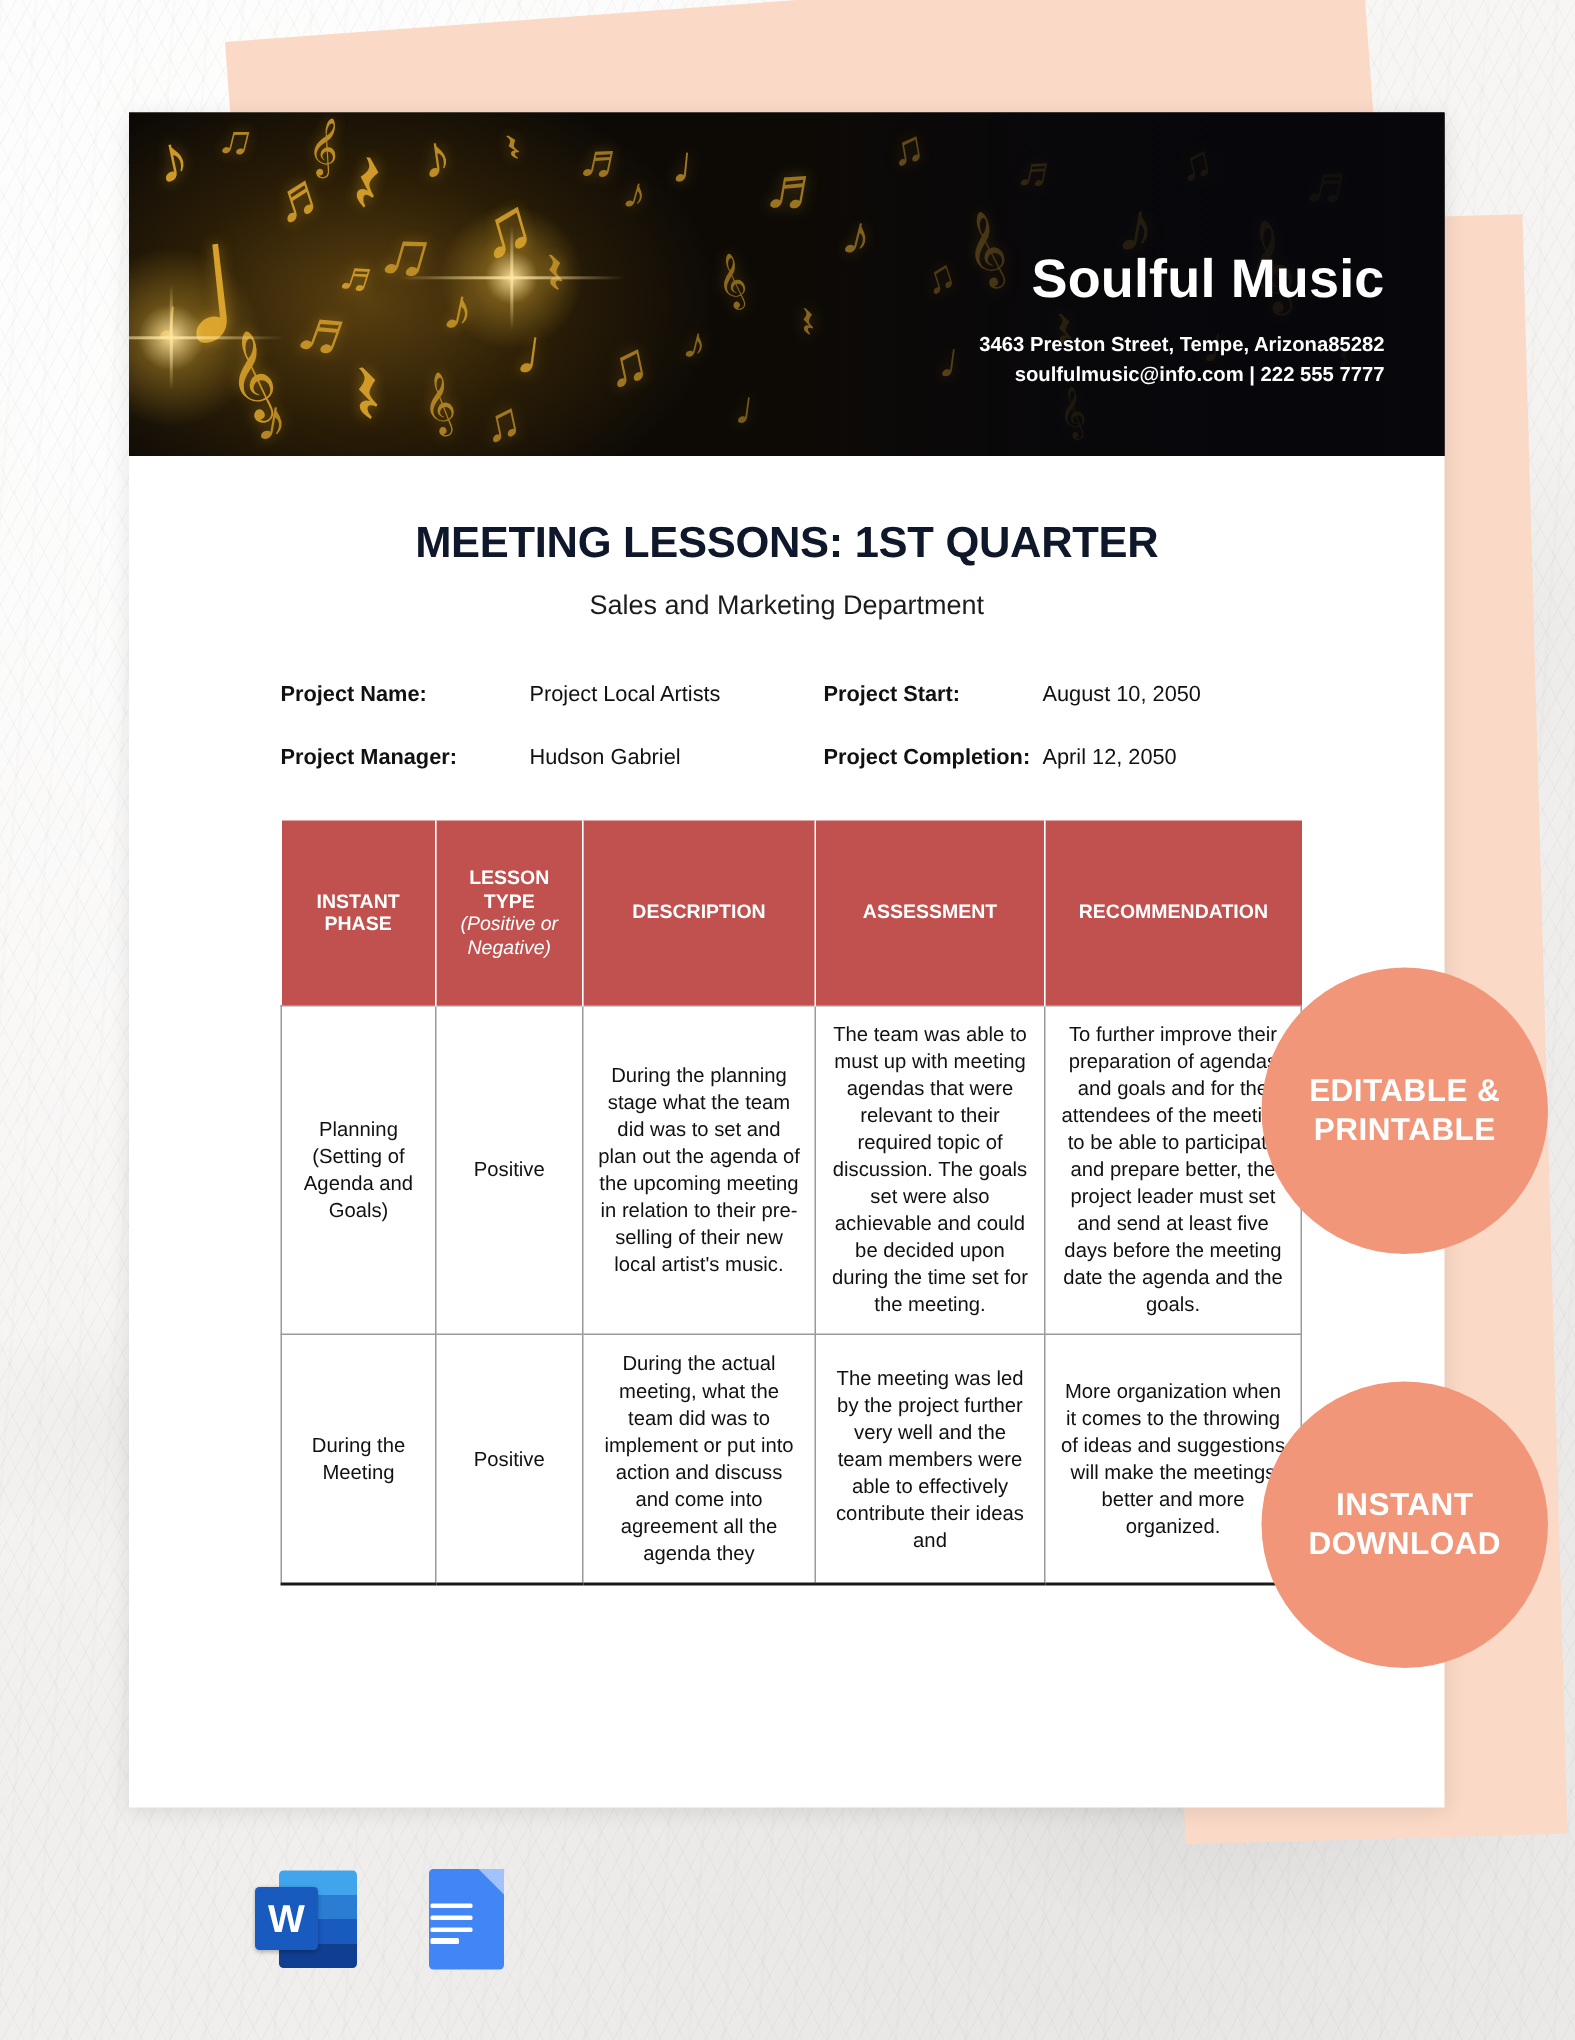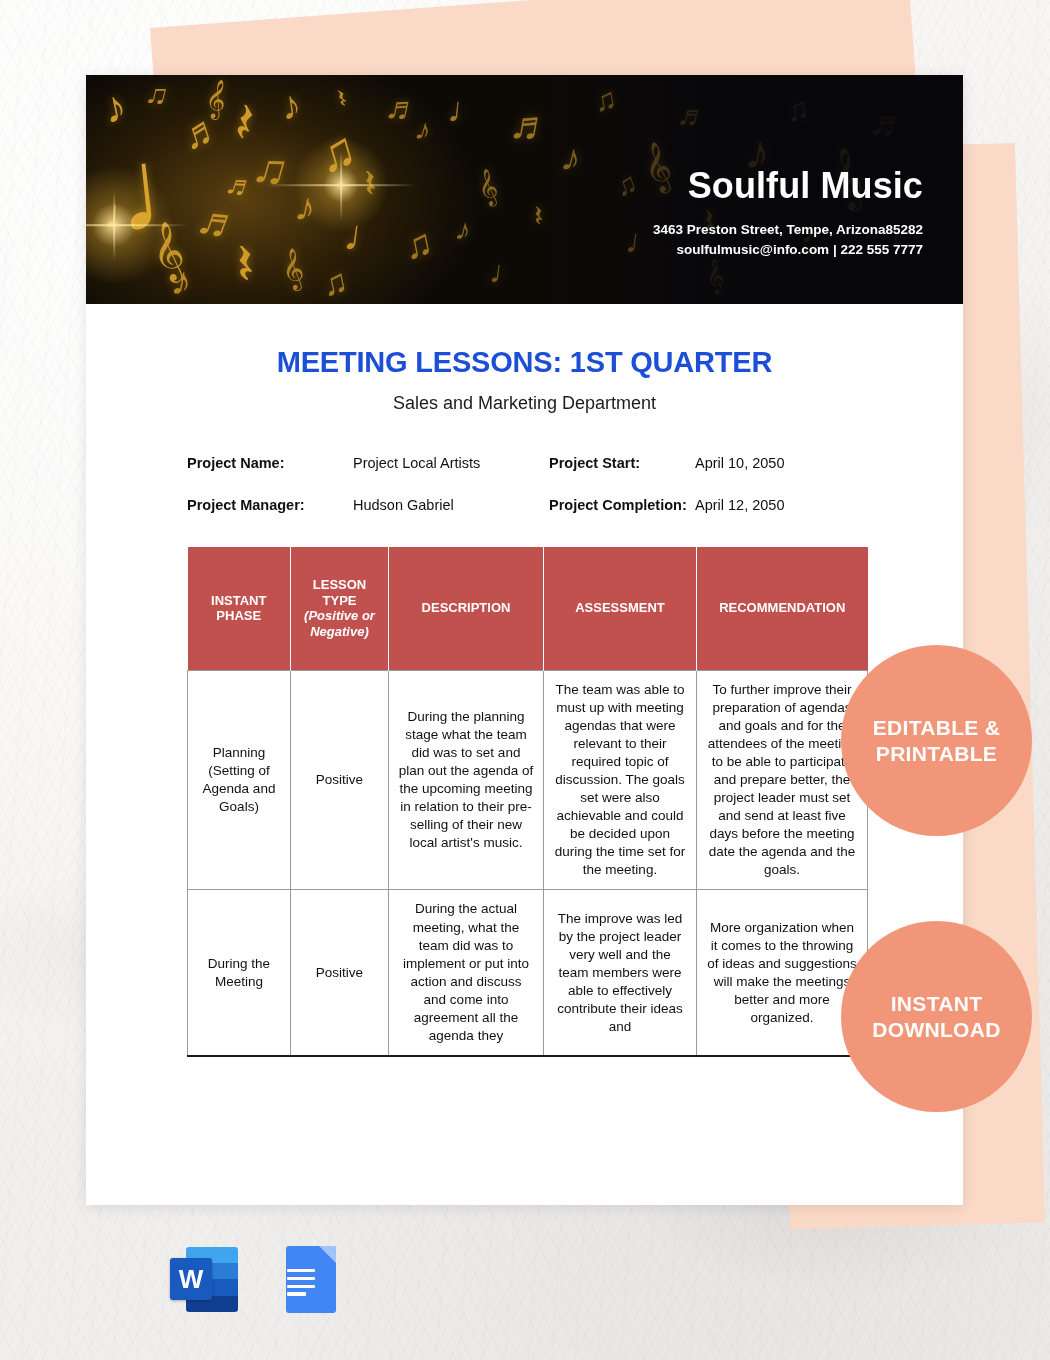--- a/index.html
+++ b/index.html
@@ -123,21 +123,21 @@
     font-weight: bold;
     line-height: 1.45;
     text-align: right;
   }
 
   
   #doc-body { padding: 42px 0 0 0; }
 
   #doc-title {
     text-align: center;
-    color: #1d4ed8;
+    color: #0f172a;
     font-size: 29px;
     font-weight: bold;
     letter-spacing: -0.2px;
   }
   #doc-subtitle {
     text-align: center;
     color: #1c1c1c;
     font-size: 18px;
     margin-top: 14px;
   }
@@ -173,21 +173,21 @@
     border-left: 1.5px solid #ffffff;
     border-right: 1.5px solid #ffffff;
     line-height: 1.22;
     height: 123px;
   }
   #lessons-table th:first-child { border-left: none; }
   #lessons-table th:last-child  { border-right: none; }
   #lessons-table th .sub {
     display: block;
     font-style: italic;
-    font-weight: bold;
+    font-weight: normal;
   }
   #lessons-table td {
     border: 1px solid #9a9a9a;
     vertical-align: middle;
     text-align: center;
     font-size: 13.5px;
     line-height: 1.34;
     color: #111;
     padding: 10px 9px;
   }
@@ -331,21 +331,21 @@
 
   <div id="doc-body">
 
     <div id="doc-title">MEETING LESSONS: 1ST QUARTER</div>
     <div id="doc-subtitle">Sales and Marketing Department</div>
 
     <div id="meta">
       <div class="lbl">Project Name:</div>
       <div class="val">Project Local Artists</div>
       <div class="lbl">Project Start:</div>
-      <div class="val">April 10, 2050</div>
+      <div class="val">August 10, 2050</div>
 
       <div class="lbl">Project Manager:</div>
       <div class="val">Hudson Gabriel</div>
       <div class="lbl">Project Completion:</div>
       <div class="val">April 12, 2050</div>
     </div>
 
     <table id="lessons-table">
       <colgroup>
         <col class="col-phase">
@@ -379,21 +379,21 @@
           <td>Planning (Setting of Agenda and Goals)</td>
           <td>Positive</td>
           <td>During the planning stage what the team did was to set and plan out the agenda of the upcoming meeting in relation to their pre-selling of their new local artist's music.</td>
           <td>The team was able to must up with meeting agendas that were relevant to their required topic of discussion. The goals set were also achievable and could be decided upon during the time set for the meeting.</td>
           <td>To further improve their preparation of agendas and goals and for the attendees of the meeting to be able to participate and prepare better, the project leader must set and send at least five days before the meeting date the agenda and the goals.</td>
         </tr>
         <tr>
           <td>During the Meeting</td>
           <td>Positive</td>
           <td>During the actual meeting, what the team did was to implement or put into action and discuss and come into agreement all the agenda they</td>
-          <td>The improve was led by the project leader very well and the team members were able to effectively contribute their ideas and</td>
+          <td>The meeting was led by the project further very well and the team members were able to effectively contribute their ideas and</td>
           <td>More organization when it comes to the throwing of ideas and suggestions will make the meetings better and more organized.</td>
         </tr>
       </tbody>
     </table>
 
   </div>
 </div>
 
 <div class="badge" id="badge-editable">
   <span>EDITABLE &amp; PRINTABLE</span>

